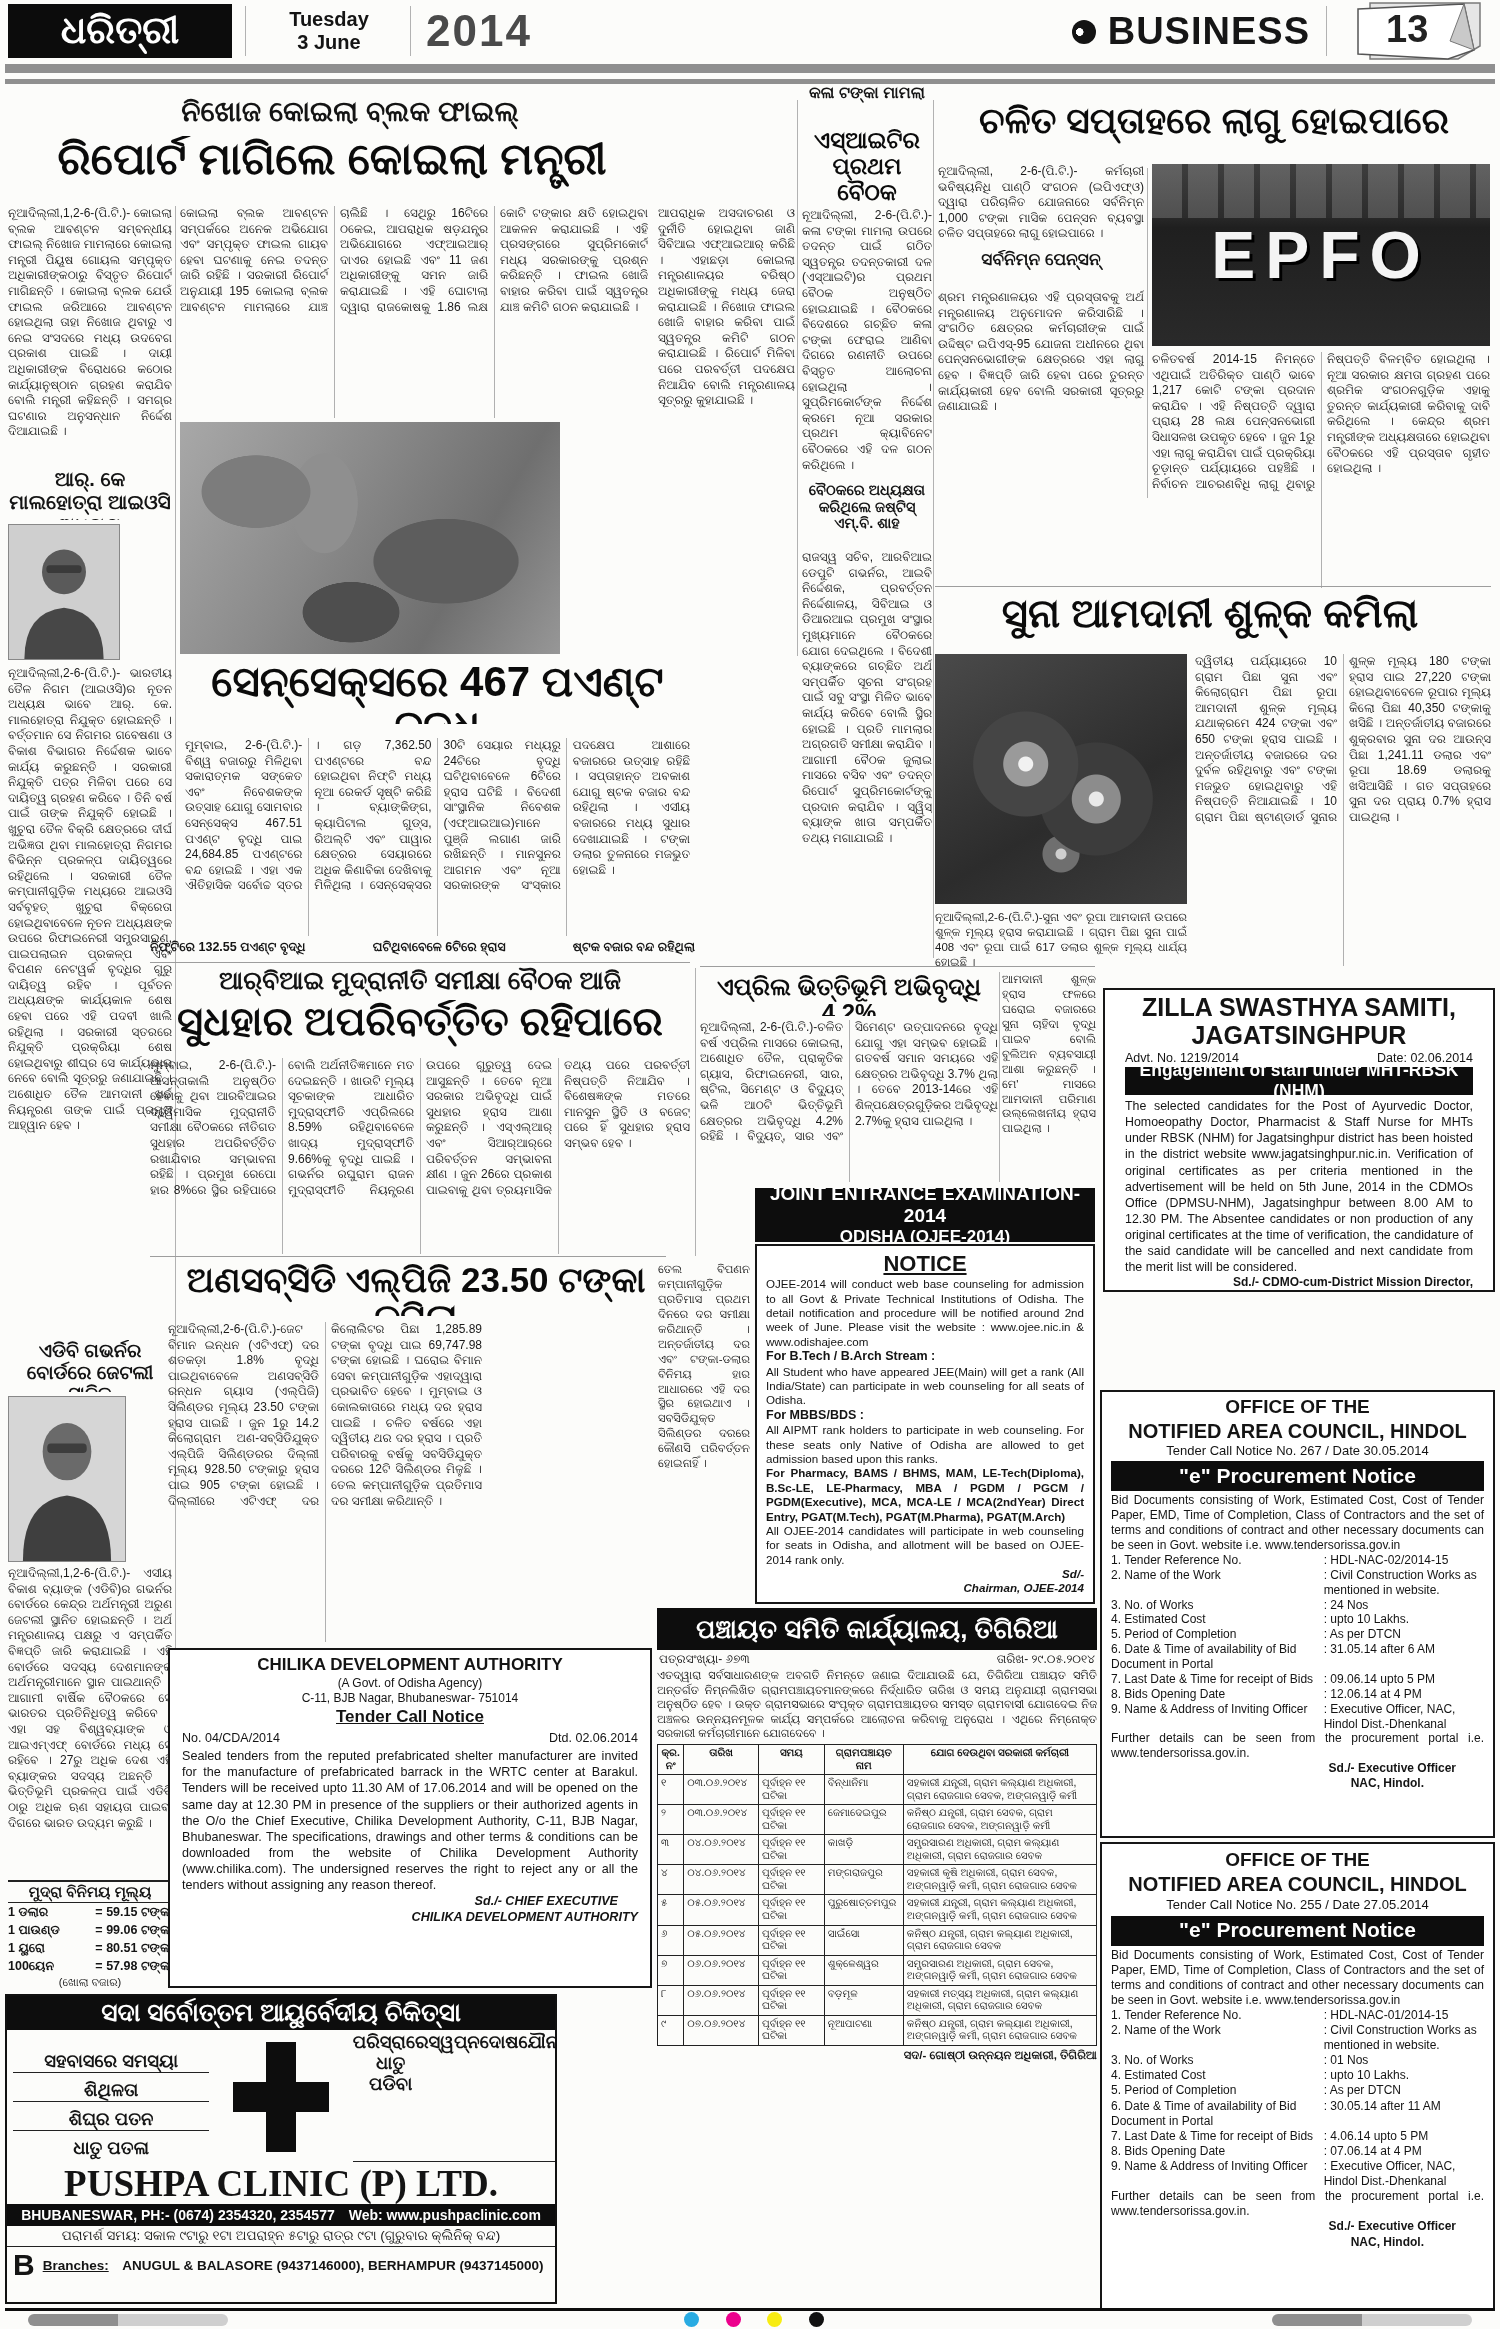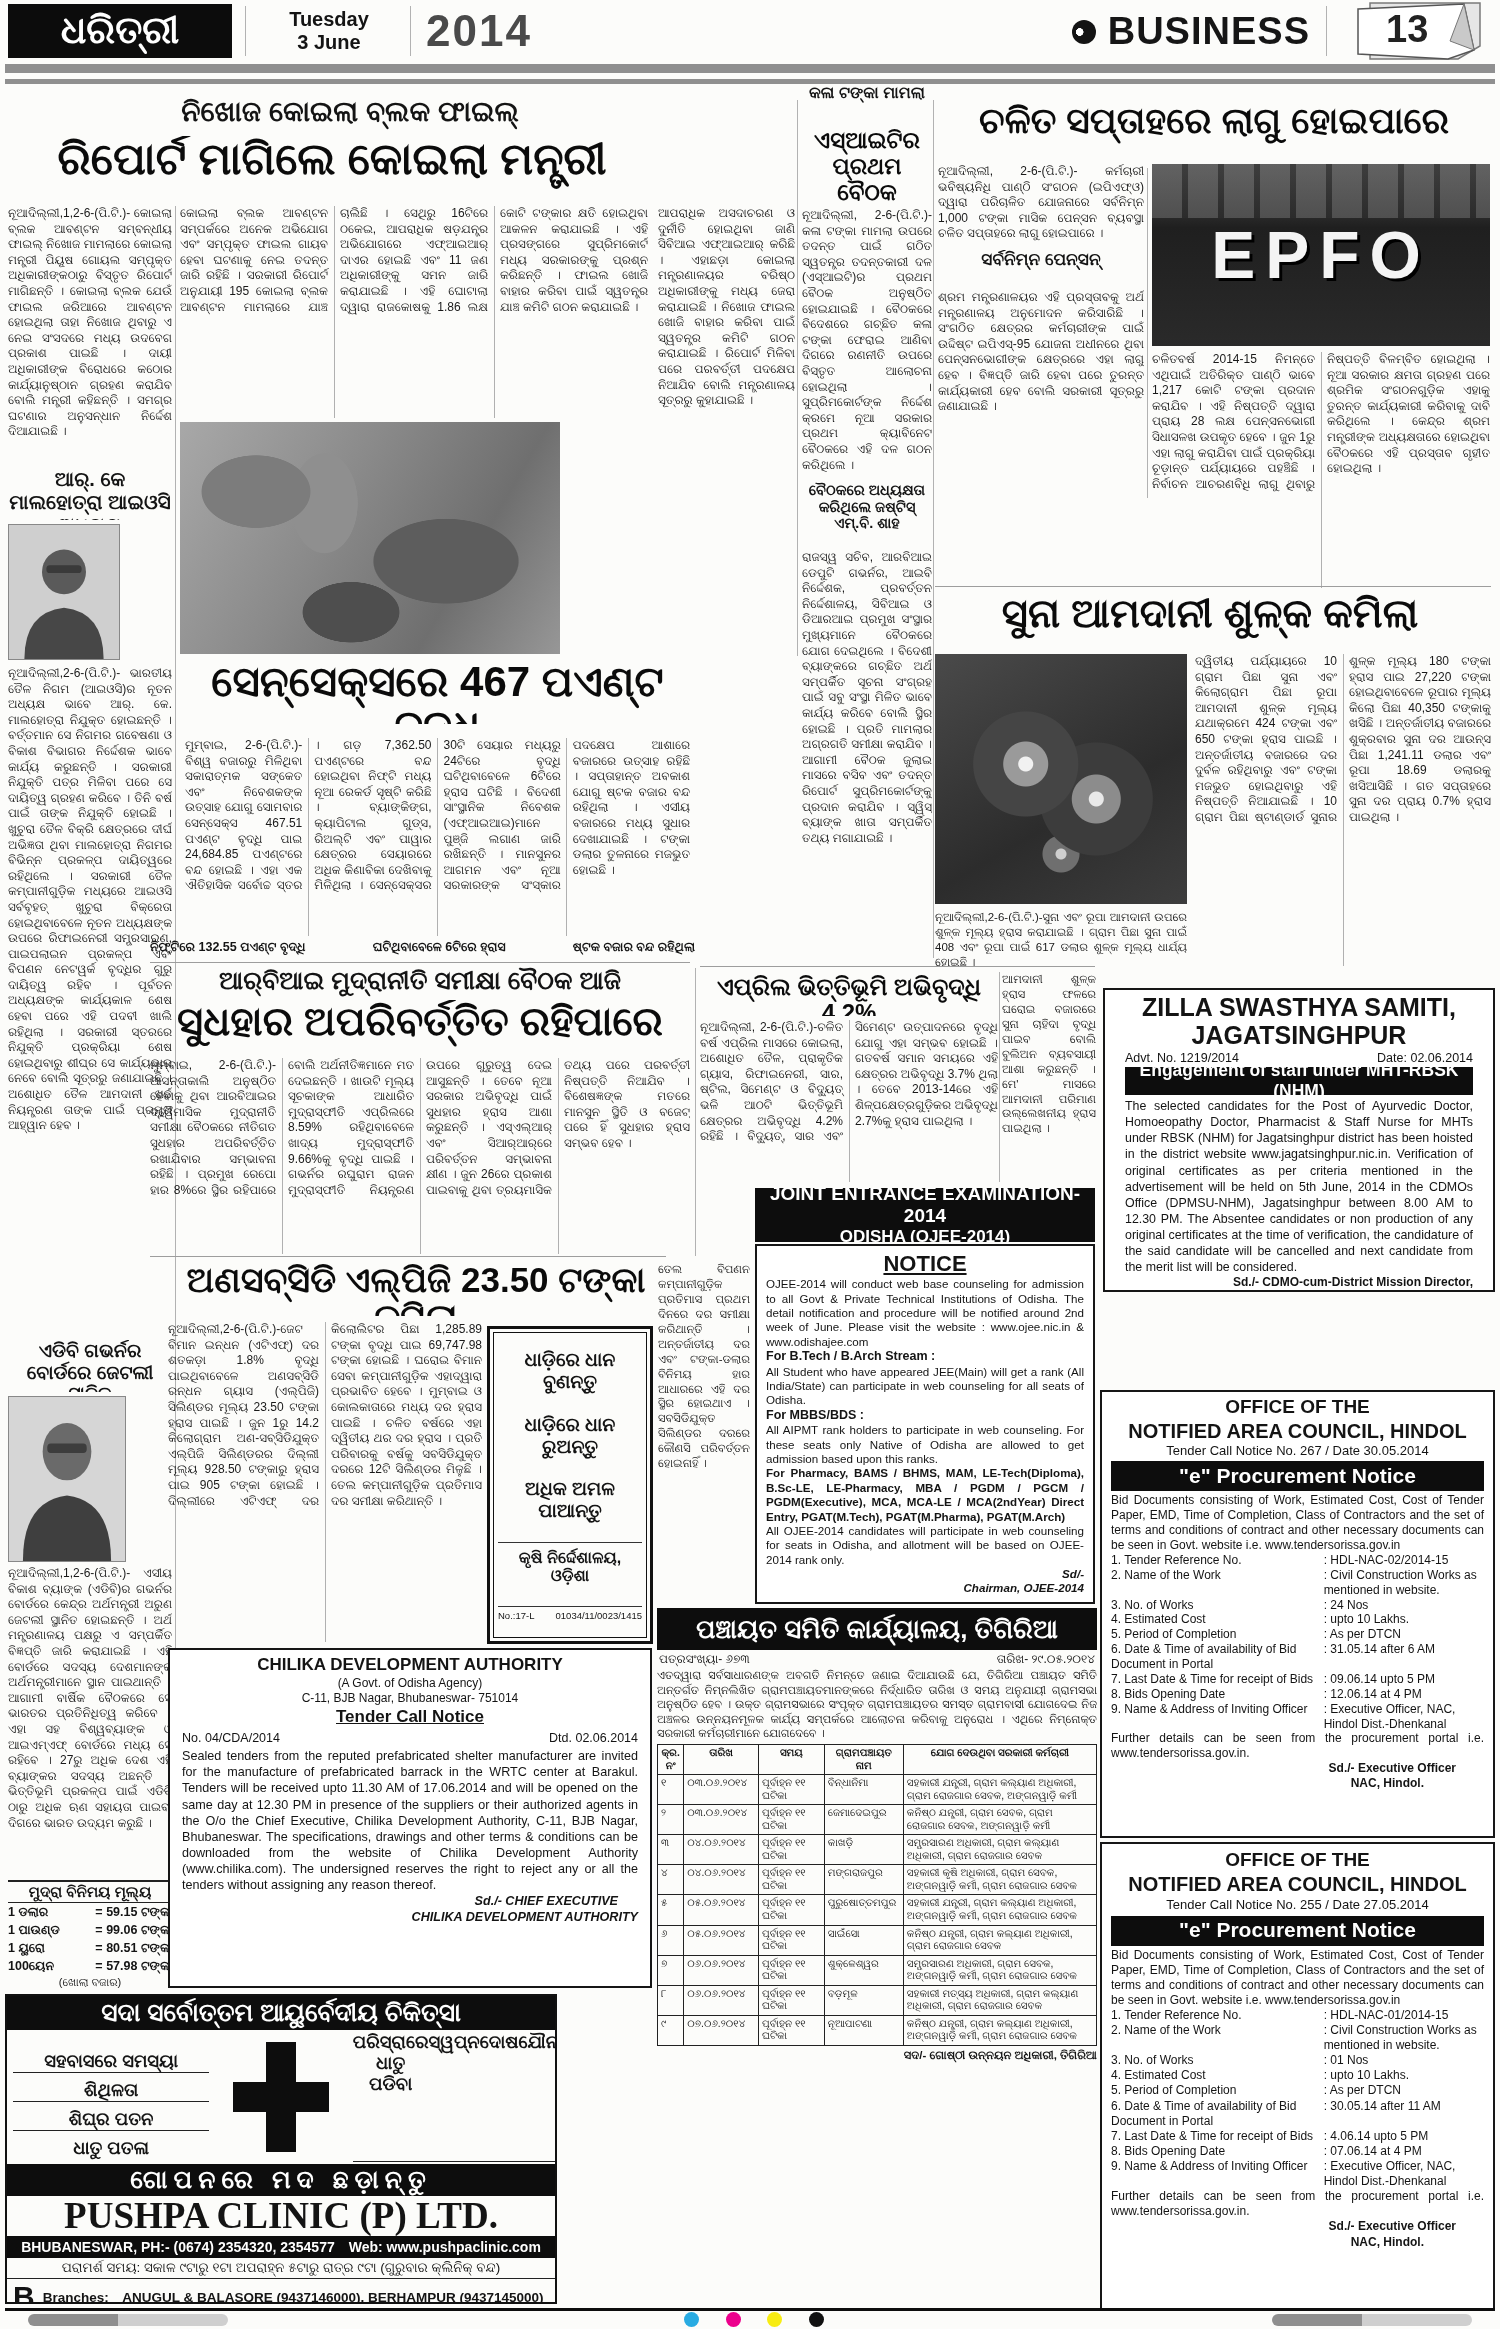--- a/index.html
+++ b/index.html
@@ -158,32 +158,20 @@
   <div class="abs vr" style="left:695px;top:968px;width:1px;height:288px;"></div>
   <div class="abs hr" style="left:700px;top:966px;width:395px;height:1px;"></div>
   <div class="abs hl" style="left:700px;top:974px;width:298px;height:42px;font-size:24px;line-height:1.08;">ଏପ୍ରିଲ ଭିତ୍ତିଭୂମି ଅଭିବୃଦ୍ଧି 4.2%</div>
   <div class="abs bt c2" style="left:700px;top:1020px;width:298px;height:162px;">ନୂଆଦିଲ୍ଲୀ, 2-6-(ପି.ଟି.)-ଚଳିତ ବର୍ଷ ଏପ୍ରିଲ ମାସରେ କୋଇଲା, ଅଶୋଧିତ ତୈଳ, ପ୍ରାକୃତିକ ଗ୍ୟାସ, ରିଫାଇନେରୀ, ସାର, ଷ୍ଟିଲ, ସିମେଣ୍ଟ ଓ ବିଦ୍ୟୁତ୍ ଭଳି ଆଠଟି ଭିତ୍ତିଭୂମି କ୍ଷେତ୍ରର ଅଭିବୃଦ୍ଧି 4.2% ରହିଛି । ବିଦ୍ୟୁତ୍, ସାର ଏବଂ ସିମେଣ୍ଟ ଉତ୍ପାଦନରେ ବୃଦ୍ଧି ଯୋଗୁ ଏହା ସମ୍ଭବ ହୋଇଛି । ଗତବର୍ଷ ସମାନ ସମୟରେ ଏହି କ୍ଷେତ୍ରର ଅଭିବୃଦ୍ଧି 3.7% ଥିଲା । ତେବେ 2013-14ରେ ଏହି ଶିଳ୍ପକ୍ଷେତ୍ରଗୁଡ଼ିକର ଅଭିବୃଦ୍ଧି 2.7%କୁ ହ୍ରାସ ପାଇଥିଲା ।</div>
 
   <div class="abs hr" style="left:150px;top:1256px;width:516px;height:1px;"></div>
   <div class="abs hl" style="left:168px;top:1262px;width:496px;height:54px;font-size:35px;">ଅଣସବ୍‌ସିଡି ଏଲ୍‌ପିଜି 23.50 ଟଙ୍କା କମିଲା</div>
   <div class="abs bt c2" style="left:168px;top:1322px;width:314px;height:320px;">ନୂଆଦିଲ୍ଲୀ,2-6-(ପି.ଟି.)-ଜେଟ ବିମାନ ଇନ୍ଧନ (ଏଟିଏଫ୍) ଦର ଶତକଡ଼ା 1.8% ବୃଦ୍ଧି ପାଇଥିବାବେଳେ ଅଣସବ୍‌ସିଡି ରନ୍ଧନ ଗ୍ୟାସ (ଏଲ୍‌ପିଜି) ସିଲିଣ୍ଡର ମୂଲ୍ୟ 23.50 ଟଙ୍କା ହ୍ରାସ ପାଇଛି । ଜୁନ 1ରୁ 14.2 କିଲୋଗ୍ରାମ ଅଣ-ସବ୍‌ସିଡିଯୁକ୍ତ ଏଲ୍‌ପିଜି ସିଲିଣ୍ଡରର ଦିଲ୍ଲୀ ମୂଲ୍ୟ 928.50 ଟଙ୍କାରୁ ହ୍ରାସ ପାଇ 905 ଟଙ୍କା ହୋଇଛି । ଦିଲ୍ଲୀରେ ଏଟିଏଫ୍ ଦର କିଲୋଲିଟର ପିଛା 1,285.89 ଟଙ୍କା ବୃଦ୍ଧି ପାଇ 69,747.98 ଟଙ୍କା ହୋଇଛି । ଘରୋଇ ବିମାନ ସେବା କମ୍ପାନୀଗୁଡ଼ିକ ଏହାଦ୍ୱାରା ପ୍ରଭାବିତ ହେବେ । ମୁମ୍ବାଇ ଓ କୋଲକାତାରେ ମଧ୍ୟ ଦର ହ୍ରାସ ପାଇଛି । ଚଳିତ ବର୍ଷରେ ଏହା ଦ୍ୱିତୀୟ ଥର ଦର ହ୍ରାସ । ପ୍ରତି ପରିବାରକୁ ବର୍ଷକୁ ସବସିଡିଯୁକ୍ତ ଦରରେ 12ଟି ସିଲିଣ୍ଡର ମିଳୁଛି । ତେଲ କମ୍ପାନୀଗୁଡ଼ିକ ପ୍ରତିମାସ ଦର ସମୀକ୍ଷା କରିଥାନ୍ତି ।</div>
   <div class="abs bt" style="left:658px;top:1262px;width:92px;height:338px;font-size:11.5px;">ତେଲ ବିପଣନ କମ୍ପାନୀଗୁଡ଼ିକ ପ୍ରତିମାସ ପ୍ରଥମ ଦିନରେ ଦର ସମୀକ୍ଷା କରିଥାନ୍ତି । ଅନ୍ତର୍ଜାତୀୟ ଦର ଏବଂ ଟଙ୍କା-ଡଲାର ବିନିମୟ ହାର ଆଧାରରେ ଏହି ଦର ସ୍ଥିର ହୋଇଥାଏ । ସବସିଡିଯୁକ୍ତ ସିଲିଣ୍ଡର ଦରରେ କୌଣସି ପରିବର୍ତ୍ତନ ହୋଇନାହିଁ ।</div>
 
-  <div class="abs" style="left:487px;top:1326px;width:166px;height:318px;border:3px solid #111;padding:3px;">
-    <div style="border:1px solid #111;height:100%;box-sizing:border-box;display:flex;flex-direction:column;justify-content:space-around;align-items:center;text-align:center;padding:6px 4px;">
-      <div style="font-size:19px;font-weight:bold;">ଧାଡ଼ିରେ ଧାନ ବୁଣନ୍ତୁ</div>
-      <div style="font-size:19px;font-weight:bold;">ଧାଡ଼ିରେ ଧାନ ରୁଅନ୍ତୁ</div>
-      <div style="font-size:19px;font-weight:bold;">ଅଧିକ ଅମଳ ପାଆନ୍ତୁ</div>
-      <div style="font-size:16px;font-weight:bold;border-top:1px solid #333;padding-top:6px;">କୃଷି ନିର୍ଦ୍ଦେଶାଳୟ, ଓଡ଼ିଶା</div>
-      <div style="width:100%;display:flex;justify-content:space-between;font-size:9.5px;border-top:1px solid #333;padding-top:3px;">
-        <span>No.:17-L</span>
-        <span>01034/11/0023/1415</span>
-      </div>
-    </div>
-  </div>
 
   <div class="abs bbar" style="left:755px;top:1188px;width:340px;height:54px;flex-direction:column;line-height:1.15;">
     <div style="font-size:19px;">JOINT ENTRANCE EXAMINATION-2014</div>
     <div style="font-size:17px;">ODISHA (OJEE-2014)</div>
   </div>
   <div class="abs nb" style="left:755px;top:1244px;width:340px;height:360px;padding:4px 9px;font-size:11.6px;line-height:1.24;">
     <div style="text-align:center;font-size:22px;font-weight:bold;text-decoration:underline;">NOTICE</div>
     <div style="text-align:justify;">OJEE-2014 will conduct web base counseling for admission to all Govt &amp; Private Technical Institutions of Odisha. The detail notification and procedure will be notified around 2nd week of June. Please visit the website : www.ojee.nic.in &amp; www.odishajee.com</div>
     <div style="font-weight:bold;font-size:12.5px;">For B.Tech / B.Arch Stream :</div>
     <div style="text-align:justify;">All Student who have appeared JEE(Main) will get a rank (All India/State) can participate in web counseling for all seats of Odisha.</div>
@@ -417,21 +405,20 @@
           <div style="position:absolute;left:0;top:40px;width:96px;height:30px;background:#0d0d0d;"></div>
         </div>
       </div>
       <div style="display:flex;justify-content:space-around;text-align:center;font-size:18px;font-weight:600;padding:2px 6px;">
         <div style="border-bottom:1px solid #222;">ପରିସ୍ରାରେ ଧାତୁ ପଡିବା</div>
         <div style="border-bottom:1px solid #222;">ସ୍ୱପ୍ନଦୋଷ</div>
         <div style="border-bottom:1px solid #222;">ଯୌନାଙ୍ଗରେ ଘା</div>
         <div>ସ୍ତ୍ରୀ ରୋଗ</div>
       </div>
     </div>
-    <div class="bbar" style="height:32px;font-size:25px;letter-spacing:6px;">ଗୋପନରେ ମଦ ଛଡ଼ାନ୍ତୁ</div>
     <div class="serif" style="text-align:center;font-size:37px;font-weight:bold;line-height:40px;">PUSHPA CLINIC (P) LTD.</div>
     <div class="bbar" style="height:22px;font-size:14px;gap:14px;">
       <span>BHUBANESWAR, PH:- (0674) 2354320, 2354577</span>
       <span>Web: www.pushpaclinic.com</span>
     </div>
     <div style="text-align:center;font-size:13.5px;padding:2px 0;border-bottom:1px solid #222;">ପରାମର୍ଶ ସମୟ: ସକାଳ ୯ଟାରୁ ୧ଟା ଅପରାହ୍ନ ୫ଟାରୁ ରାତ୍ର ୯ଟା (ଗୁରୁବାର କ୍ଲିନିକ୍ ବନ୍ଦ)</div>
     <div style="display:flex;align-items:center;gap:8px;padding:1px 6px;">
       <span style="font-size:30px;font-weight:bold;">B</span>
       <span style="font-size:13.5px;font-weight:bold;text-decoration:underline;">Branches:</span>
       <span style="font-size:13.5px;font-weight:bold;flex:1;text-align:center;">ANUGUL &amp; BALASORE (9437146000), BERHAMPUR (9437145000)</span>

